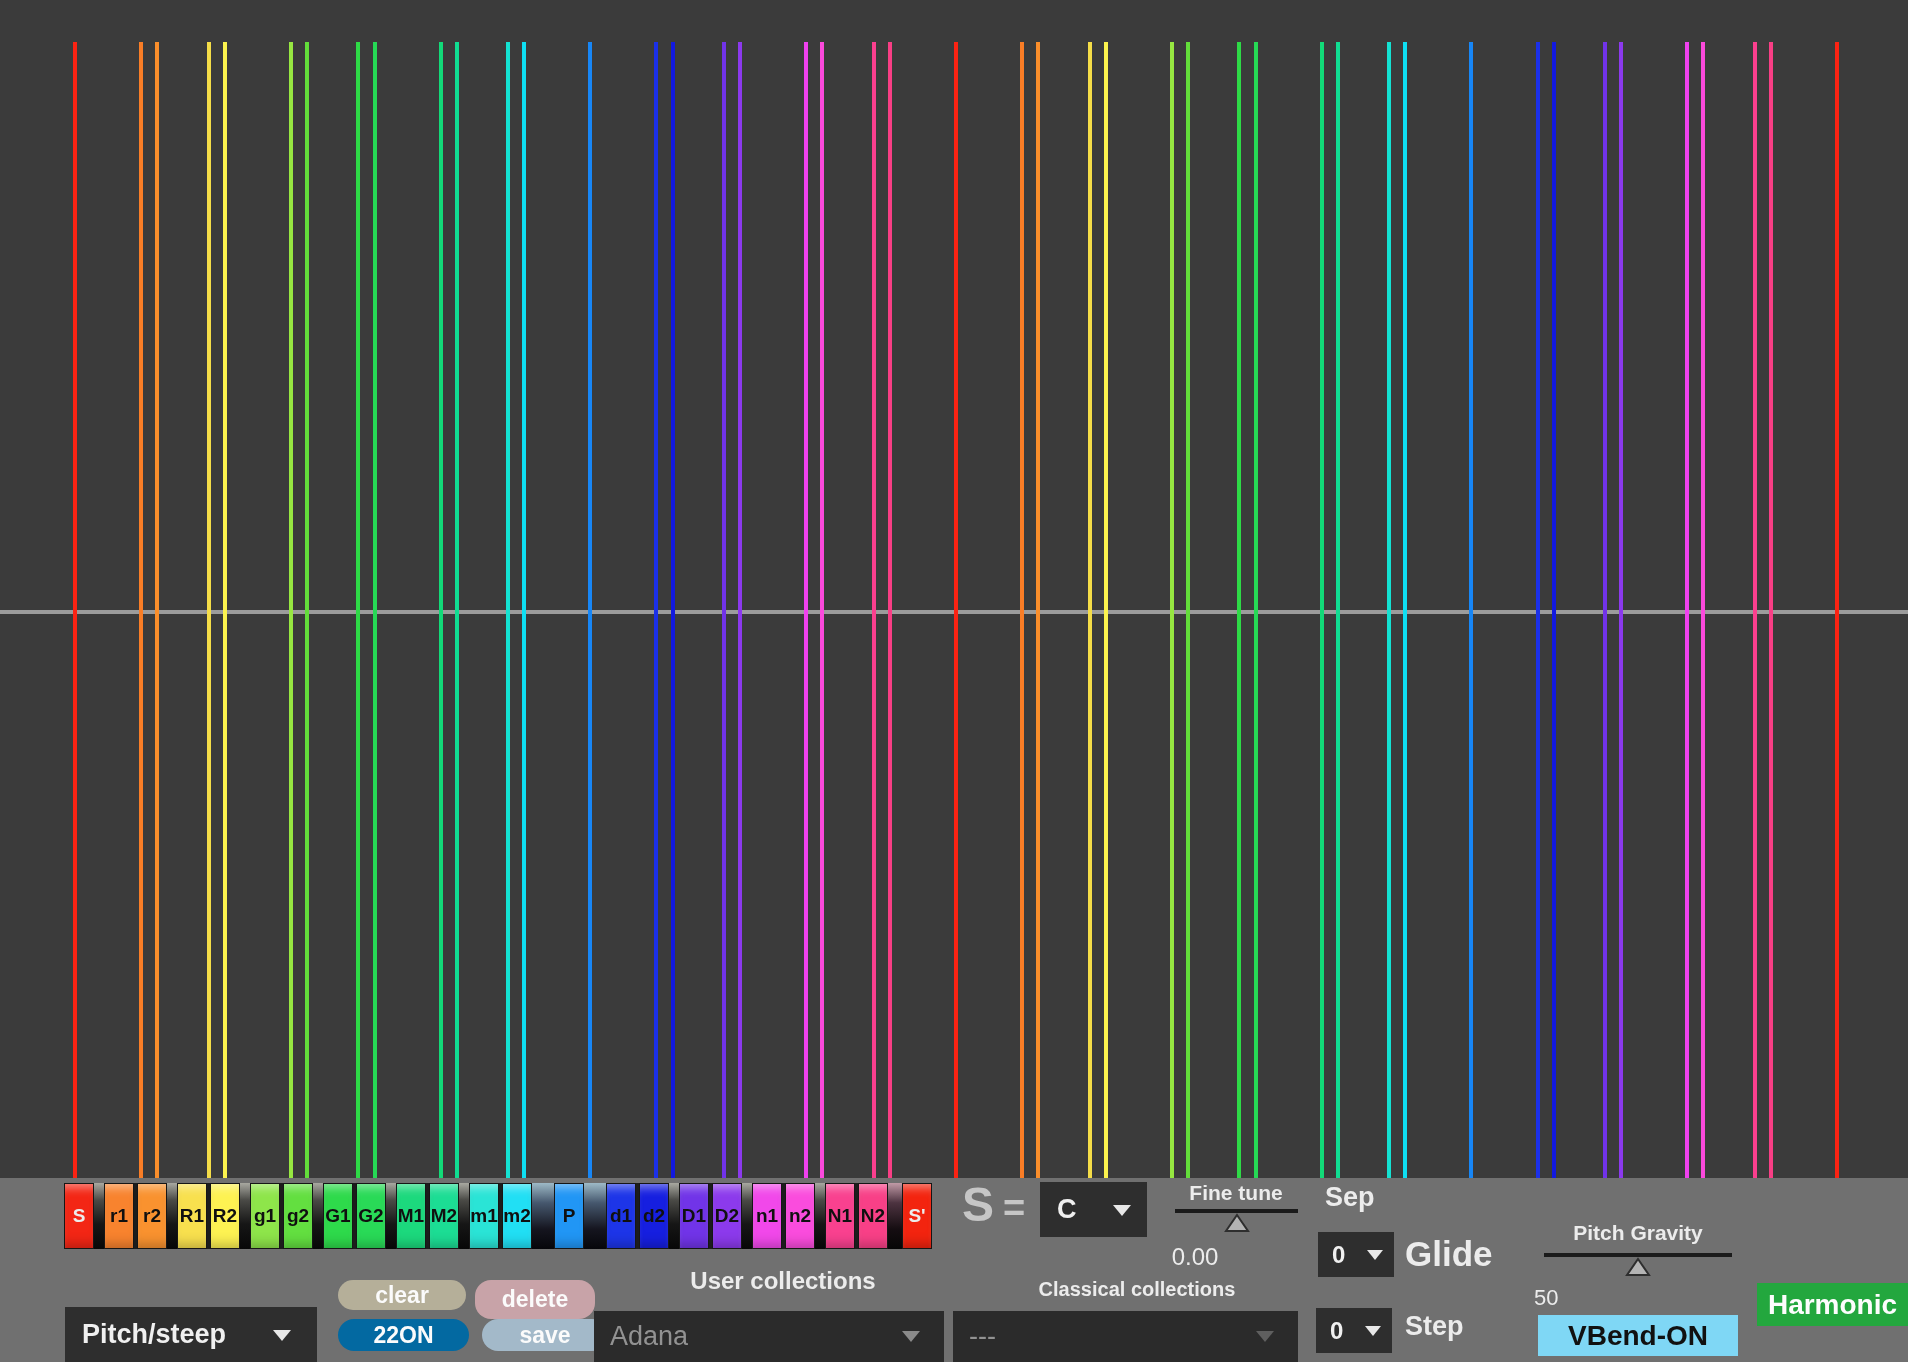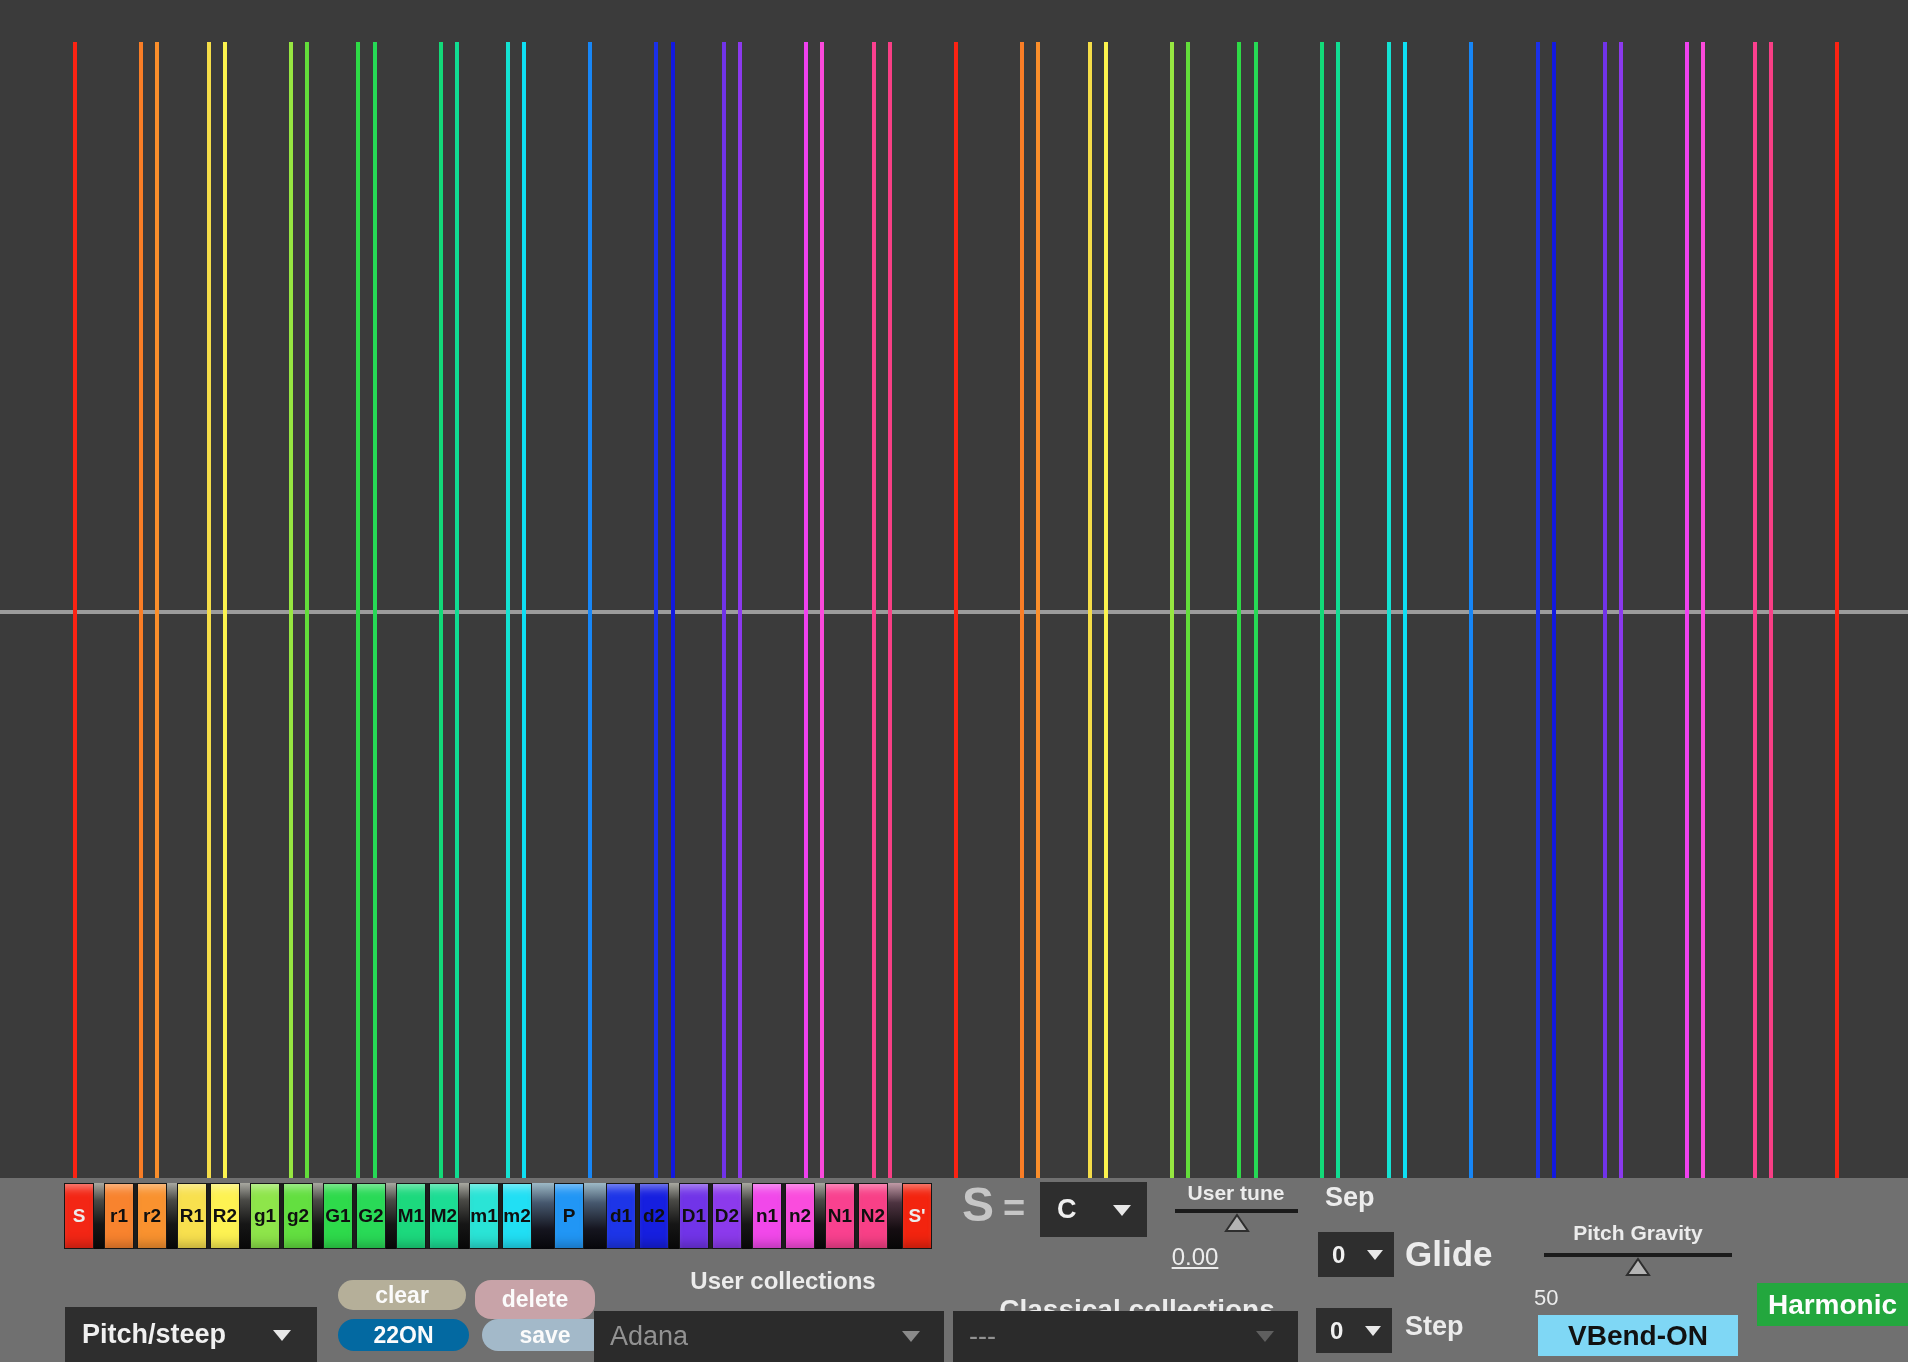--- a/index.html
+++ b/index.html
@@ -162,28 +162,28 @@
         <div class="note-btn" style="background: rgb(243, 36, 15); color: rgb(236, 236, 236);">S'</div>
       </div>
 
     <div class="plabel" style="left:962px; top:-1px; font-size:48px; font-weight:600; color:#c6c6c6;">S</div>
     <div class="plabel" style="left:1003px; top:9px; font-size:38px; font-weight:600; color:#c6c6c6;">=</div>
     <div class="dd" style="left:1040px; top:4px; width:107px; height:55px;">
       <span class="dd-text" style="font-size:27px;">C</span>
       <span class="dd-arrow" style="right:16px; top:23px;"></span>
     </div>
 
-    <div class="plabel center-text" style="left:1160px; top:3px; width:152px; font-size:21px; font-weight:bold;">User tune</div>
+    <div class="plabel center-text" style="left:1160px; top:3px; width:152px; font-size:21px; font-weight:bold;">Fine tune</div>
     <div class="slider-line" style="left:1175px; top:31px; width:123px;"></div>
     <div class="slider-marker" style="left:1224px; top:35px;">
       <svg width="26" height="20" viewBox="0 0 26 20">
         <polygon points="13,2 24,18 2,18" fill="#b4b4b4" stroke="#2e2e2e" stroke-width="2"></polygon>
       </svg>
     </div>
-    <div class="plabel center-text" style="left:1145px; top:65px; width:100px; font-size:24px;text-decoration:underline;">0.00</div>
+    <div class="plabel center-text" style="left:1145px; top:65px; width:100px; font-size:24px;">0.00</div>
 
     <div class="plabel" style="left:1325px; top:4px; font-size:27px; font-weight:bold;">Sep</div>
     <div class="dd" style="left:1318px; top:54px; width:76px; height:45px;">
       <span class="dd-text" style="left:14px; font-size:24px;">0</span>
       <span class="dd-arrow" style="right:11px; top:18px; border-left-width:8px; border-right-width:8px; border-top-width:10px;"></span>
     </div>
     <div class="plabel" style="left:1405px; top:56px; font-size:35px; font-weight:bold;">Glide</div>
     <div class="dd" style="left:1316px; top:130px; width:76px; height:45px;">
       <span class="dd-text" style="left:14px; font-size:24px;">0</span>
       <span class="dd-arrow" style="right:11px; top:18px; border-left-width:8px; border-right-width:8px; border-top-width:10px;"></span>
@@ -212,20 +212,20 @@
     <div class="pill" style="left:338px; top:102px; width:128px; height:30px; font-size:23px; background:#b5af99;">clear</div>
     <div class="pill" style="left:475px; top:102px; width:120px; height:39px; font-size:23px; background:#c8a3a8;">delete</div>
     <div class="pill" style="left:338px; top:141px; width:131px; height:32px; font-size:23px; background:#0369a1;">22ON</div>
     <div class="pill" style="left:482px; top:141px; width:126px; height:32px; font-size:23px; background:#a3b9c9;">save</div>
 
     <div class="plabel center-text" style="left:633px; top:89px; width:300px; font-size:24px; font-weight:bold;">User collections</div>
     <div class="dd" style="left:594px; top:133px; width:350px; height:51px; background:#2b2b2b;">
       <span class="dd-text" style="left:16px; font-size:27px; color:#929292; font-weight:normal;">Adana</span>
       <span class="dd-arrow" style="right:24px; top:20px; border-top-color:#8a8a8a;"></span>
     </div>
-    <div class="plabel center-text" style="left:987px; top:100px; width:300px; font-size:28px; font-weight:bold;margin-top:16px;">Classical collections</div>
+    <div class="plabel center-text" style="left:987px; top:100px; width:300px; font-size:20px; font-weight:bold;">Classical collections</div>
     <div class="dd" style="left:953px; top:133px; width:345px; height:51px; background:#2b2b2b;">
       <span class="dd-text" style="left:16px; font-size:27px; color:#929292; font-weight:normal;">---</span>
       <span class="dd-arrow" style="right:24px; top:20px; border-top-color:#5f5f5f;"></span>
     </div>
 
   </div>
 </div>
 
 </body></html>

